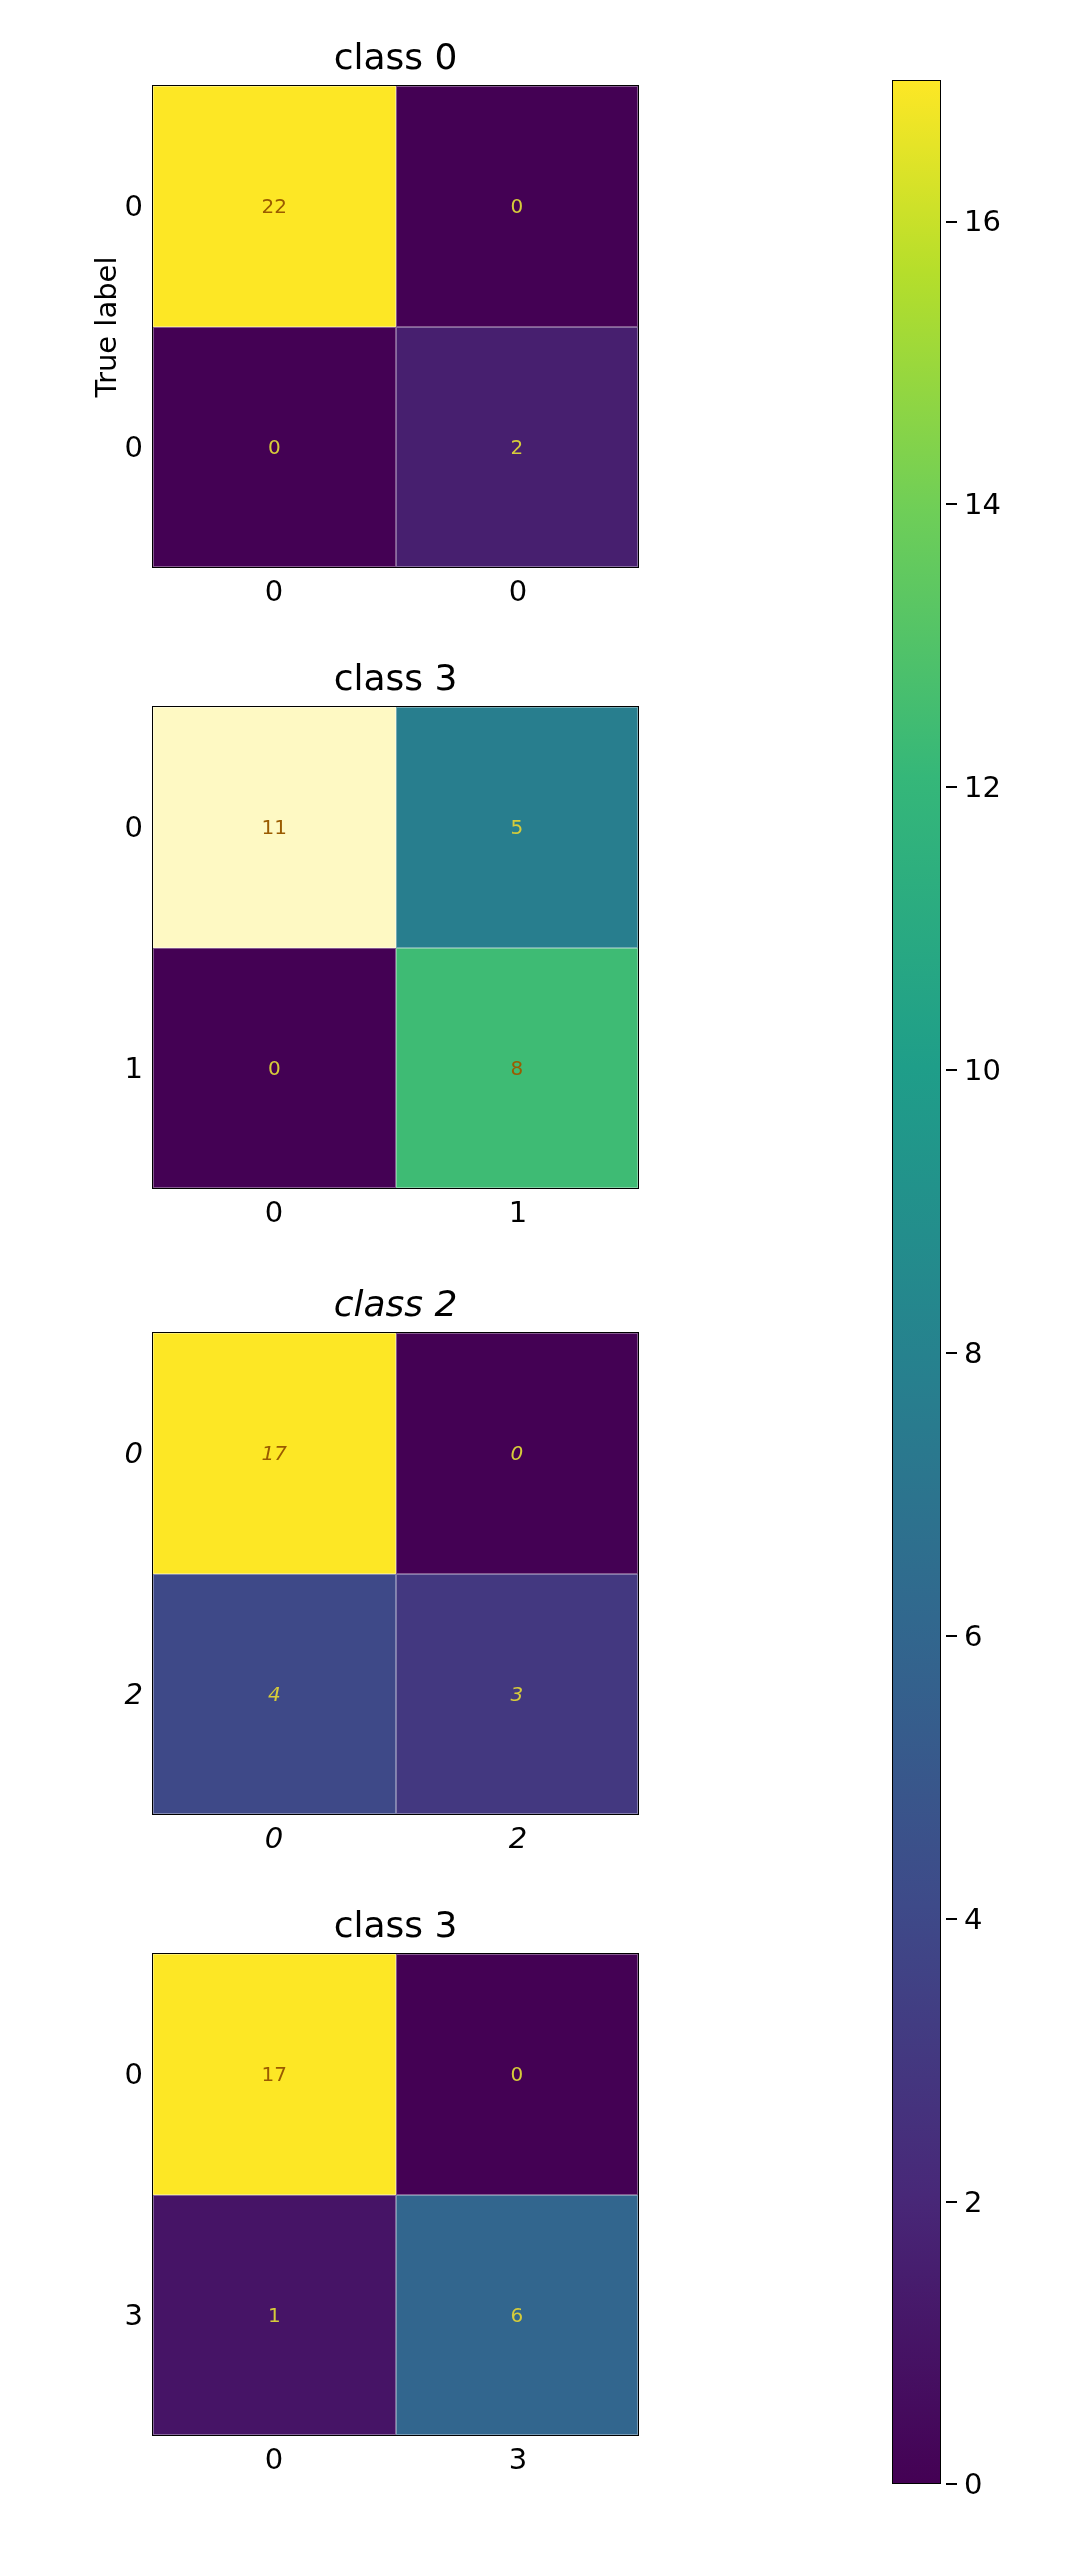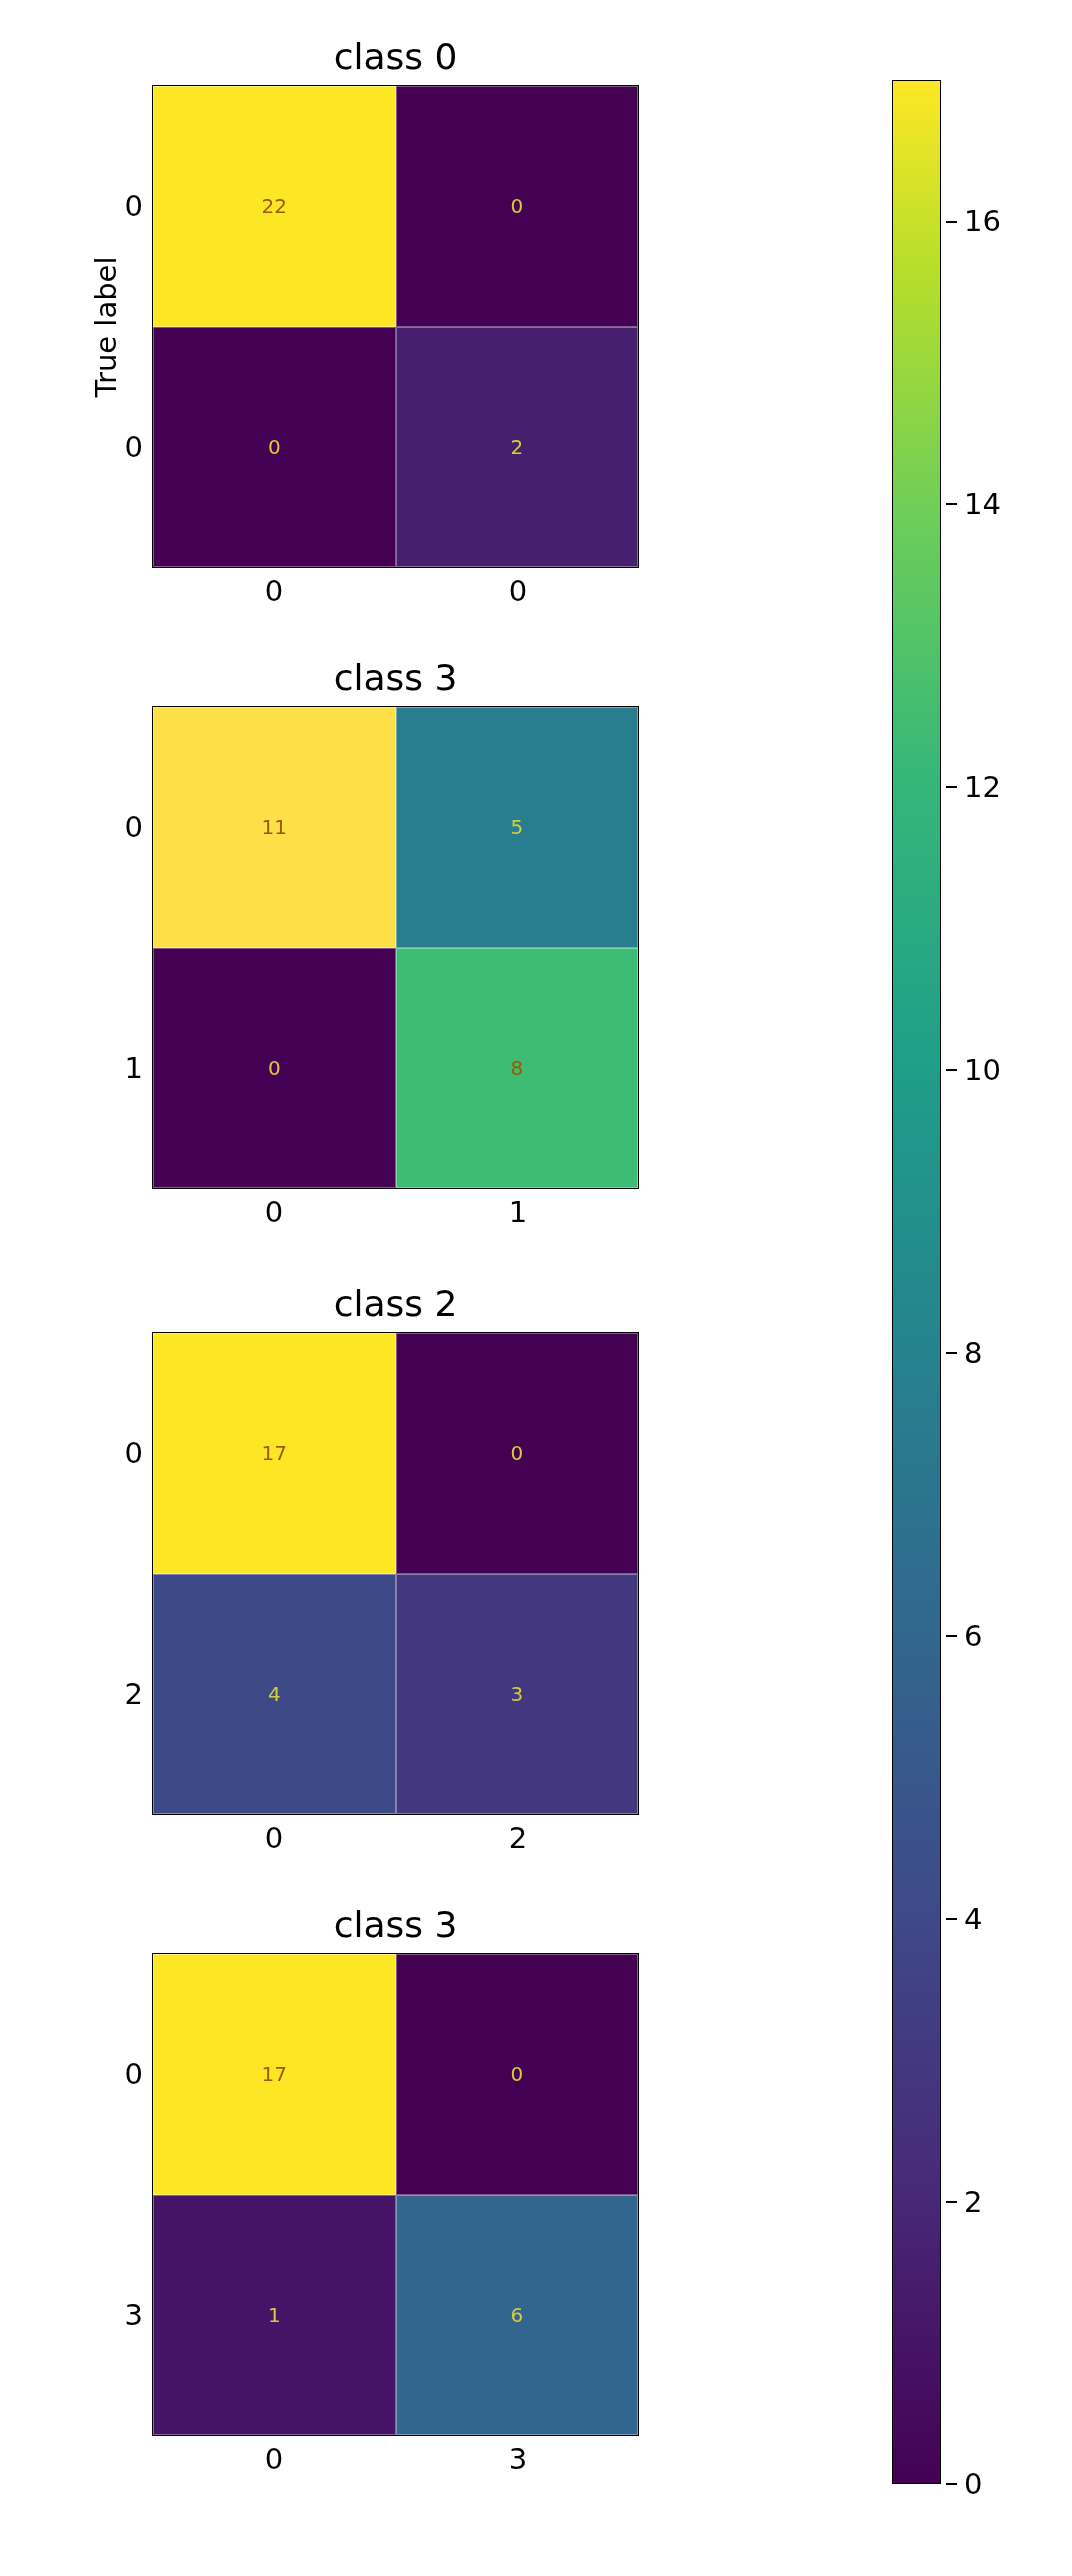--- a/index.html
+++ b/index.html
@@ -142,39 +142,39 @@
           </div>
         </div>
         <div class="ytick" style="top: 121px;">0</div>
         <div class="ytick" style="top: 362px;">0</div>
         <div class="xtick" style="left: 122px;">0</div>
         <div class="xtick" style="left: 366px;">0</div>
       </div>
       <div class="panel" style="top: 706px;">
         <div class="title">class 3</div>
         <div class="grid">
-          <div class="cell" style="background: #fde047; color: rgb(154, 91, 0);">
+          <div class="cell" style="background: #fef9c3; color: rgb(154, 91, 0);">
             <span>11</span>
           </div>
           <div class="cell" style="background: rgb(40, 126, 142); color: rgb(214, 204, 58);">
             <span>5</span>
           </div>
           <div class="cell" style="background: rgb(68, 1, 84); color: rgb(214, 204, 58);">
             <span>0</span>
           </div>
           <div class="cell" style="background: rgb(62, 187, 116); color: rgb(154, 91, 0);">
             <span>8</span>
           </div>
         </div>
         <div class="ytick" style="top: 121px;">0</div>
         <div class="ytick" style="top: 362px;">1</div>
         <div class="xtick" style="left: 122px;">0</div>
         <div class="xtick" style="left: 366px;">1</div>
       </div>
-      <div class="panel" style="top: 1332px;">
+      <div class="panel" style="top: 1332px; font-style: italic;">
         <div class="title">class 2</div>
         <div class="grid">
           <div class="cell" style="background: rgb(253, 231, 37); color: rgb(154, 91, 0);">
             <span>17</span>
           </div>
           <div class="cell" style="background: rgb(68, 1, 84); color: rgb(214, 204, 58);">
             <span>0</span>
           </div>
           <div class="cell" style="background: rgb(62, 73, 136); color: rgb(214, 204, 58);">
             <span>4</span>

